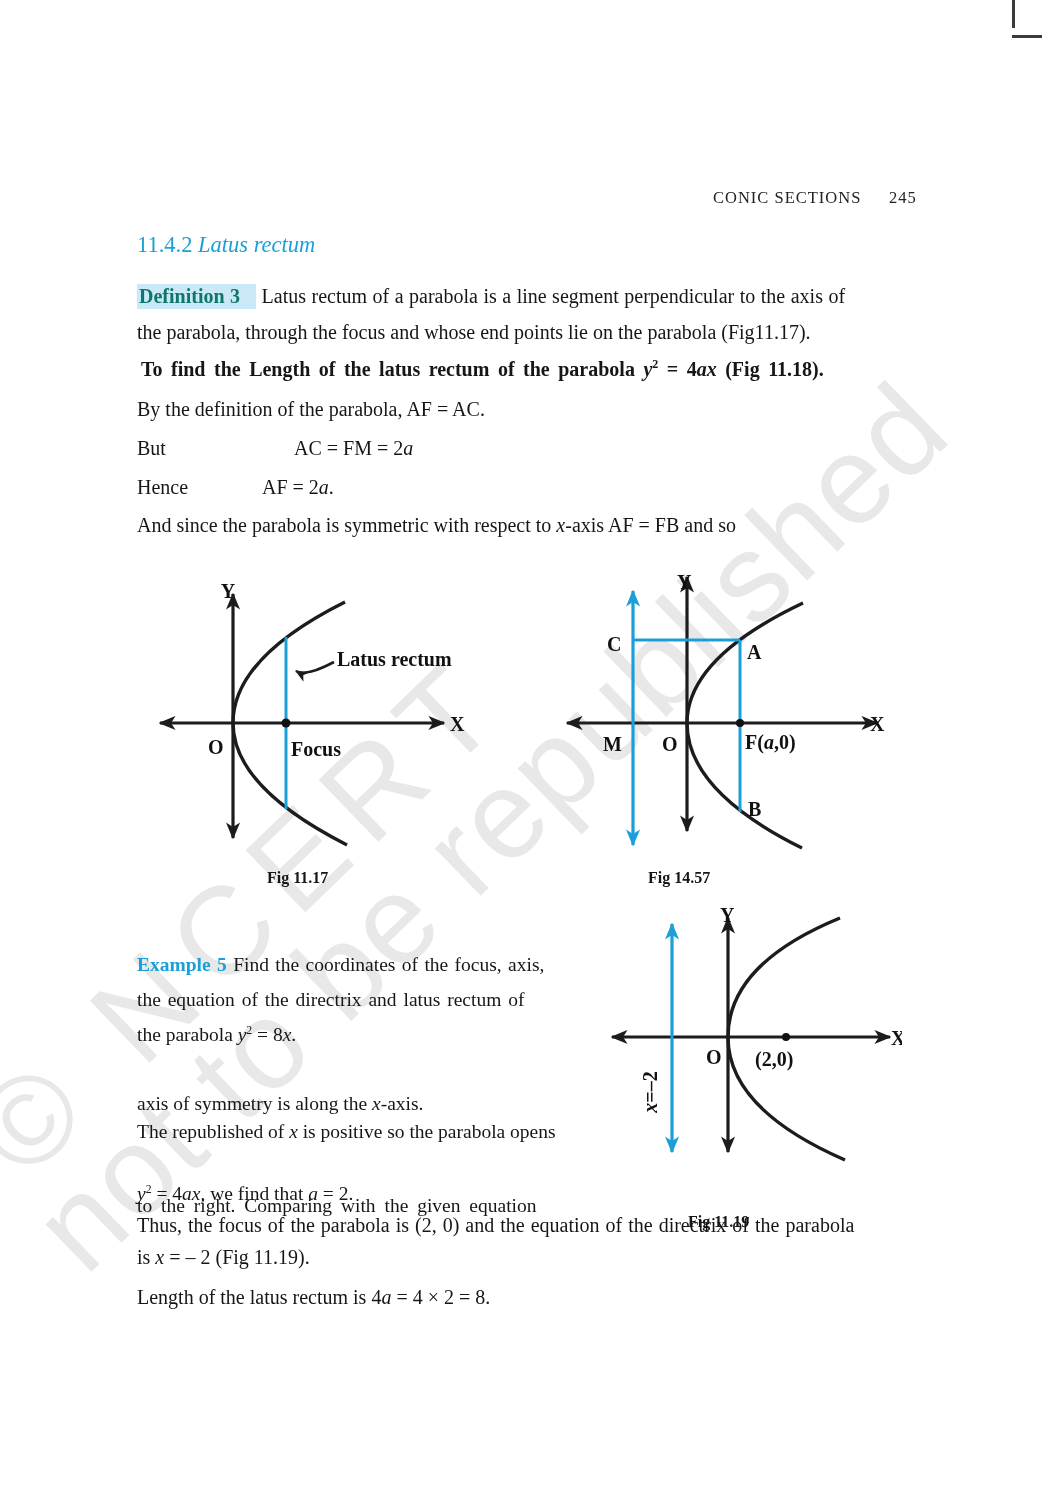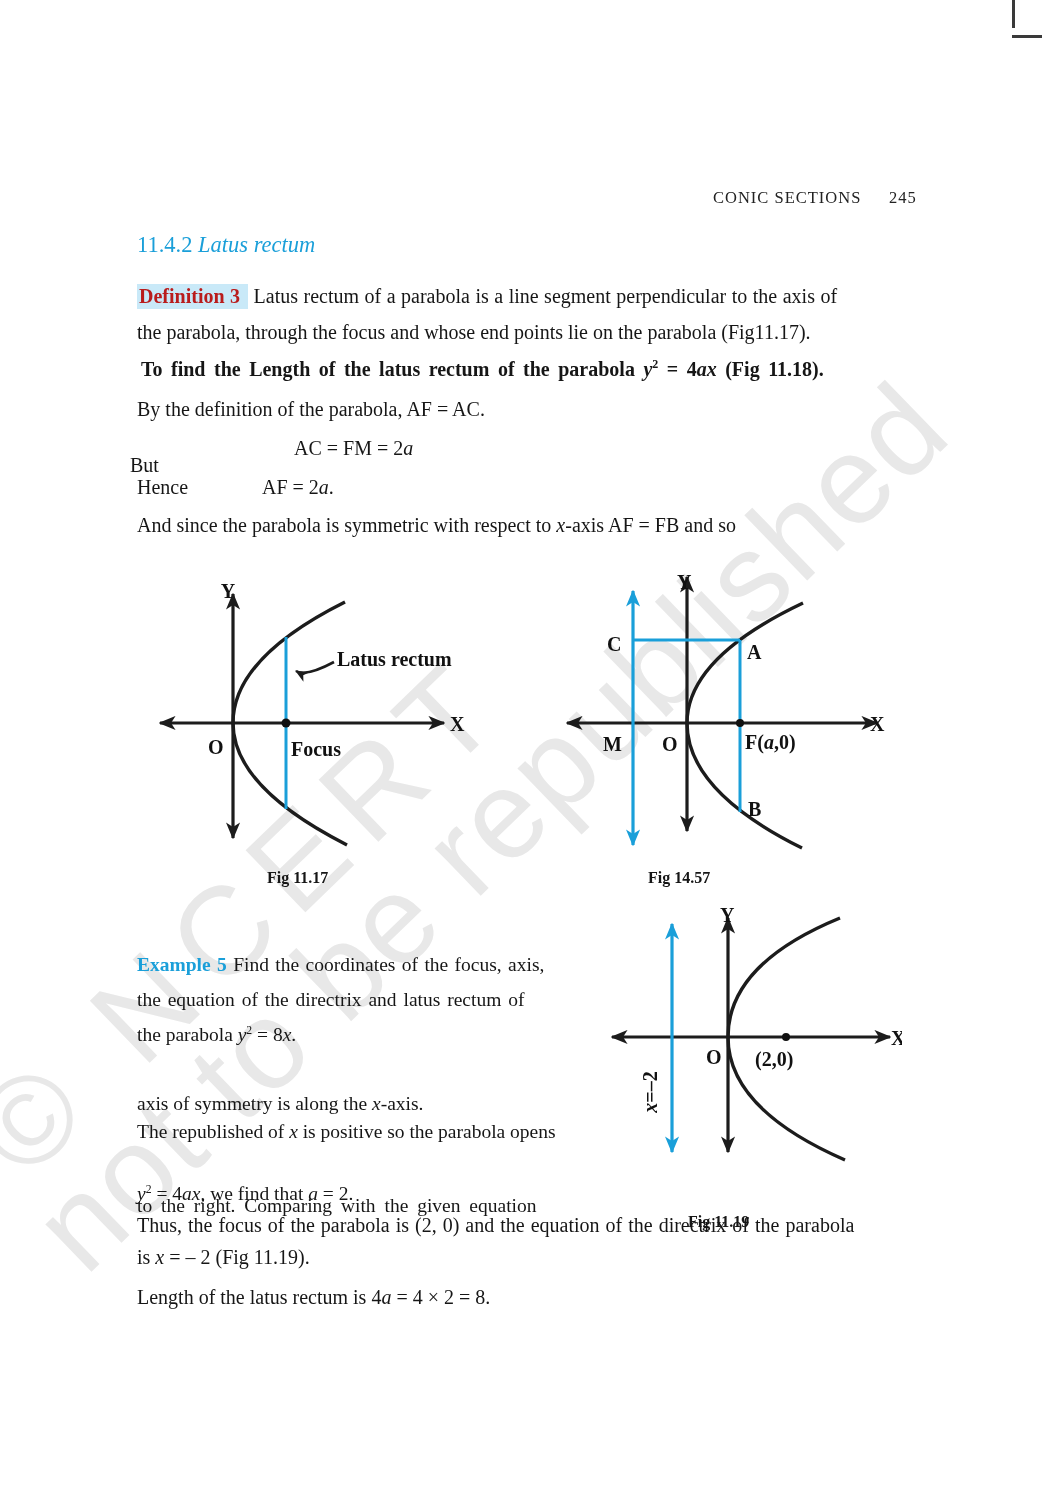--- a/index.html
+++ b/index.html
@@ -17,21 +17,21 @@
   .hdr-num{left:889px;}
   .section-heading{position:absolute;left:137px;top:232px;margin:0;font-size:22.5px;
       font-weight:normal;color:#1a9fd9;white-space:pre;}
   .section-heading .tit{font-style:italic;}
   .line{position:absolute;font-size:20px;line-height:26px;white-space:pre;}
   .ex{font-size:19.5px;}
   .it{font-style:italic;}
   .bd{font-weight:bold;}
   .sup{vertical-align:super;font-size:0.6em;line-height:0;}
   .cyan{color:#1a9fd9;font-weight:bold;}
-  .hl{color:#b91c1c;font-weight:bold;background:#c9e9f8;padding:1px 8px 2px 2px;}
+  .hl{color:#0f766e;font-weight:bold;background:#c9e9f8;padding:1px 16px 2px 2px;}
   .ws05{word-spacing:0.5px}.ws1{word-spacing:1px}.ws15{word-spacing:1.5px}
   .ws2{word-spacing:2px}.ws3{word-spacing:3px}.ws35{word-spacing:3.5px}.ws4{word-spacing:4px}
   .fig{position:absolute;}
   .fig text{font-family:"Liberation Serif",serif;font-weight:bold;fill:#111;font-size:20px;}
   .caption{position:absolute;font-weight:bold;font-size:16px;white-space:pre;}
 </style>
 </head>
 <body>
 
 <div class="page">
@@ -44,21 +44,21 @@
 
   <div class="hdr hdr-title">CONIC SECTIONS</div>
   <div class="hdr hdr-num">245</div>
 
   <h2 class="section-heading"><span>11.4.2 </span><span class="tit">Latus rectum</span></h2>
 
   <div class="line ws05" style="left:137px;top:283px;"><span class="hl">Definition 3</span><span> Latus rectum of a parabola is a line segment perpendicular to the axis of</span></div>
   <div class="line" style="left:137px;top:319px;"><span>the parabola, through the focus and whose end points lie on the parabola (Fig11.17).</span></div>
   <div class="line ws35" style="left:141px;top:356px;"><span class="bd">To find the Length of the latus rectum of the parabola </span><span class="it bd">y</span><span class="bd sup">2</span><span class="bd"> = 4</span><span class="it bd">ax</span><span class="bd"> (Fig 11.18).</span></div>
   <div class="line" style="left:137px;top:396px;"><span>By the definition of the parabola, AF = AC.</span></div>
-  <div class="line" style="left:130px;top:435px;margin-top:17px;">But</div>
+  <div class="line" style="left:137px;top:435px;">But</div>
   <div class="line" style="left:262px;top:435px;margin-left:32px;"><span>AC = FM = 2</span><span class="it">a</span></div>
   <div class="line" style="left:137px;top:474px;">Hence</div>
   <div class="line" style="left:262px;top:474px;"><span>AF = 2</span><span class="it">a</span><span>.</span></div>
   <div class="line" style="left:137px;top:512px;"><span>And since the parabola is symmetric with respect to </span><span class="it">x</span><span>-axis AF = FB and so</span></div>
 
   <svg class="fig" style="left:148px;top:578px;" width="320" height="292" viewBox="0 0 320 292">
     <defs>
       <marker id="aB1" markerUnits="userSpaceOnUse" markerWidth="17" markerHeight="15" viewBox="0 0 12 10" refX="11" refY="5" orient="auto-start-reverse">
           <path d="M0 0 L12 5 L0 10 L3.2 5 Z" fill="#1c1c1c"></path>
         </marker>

